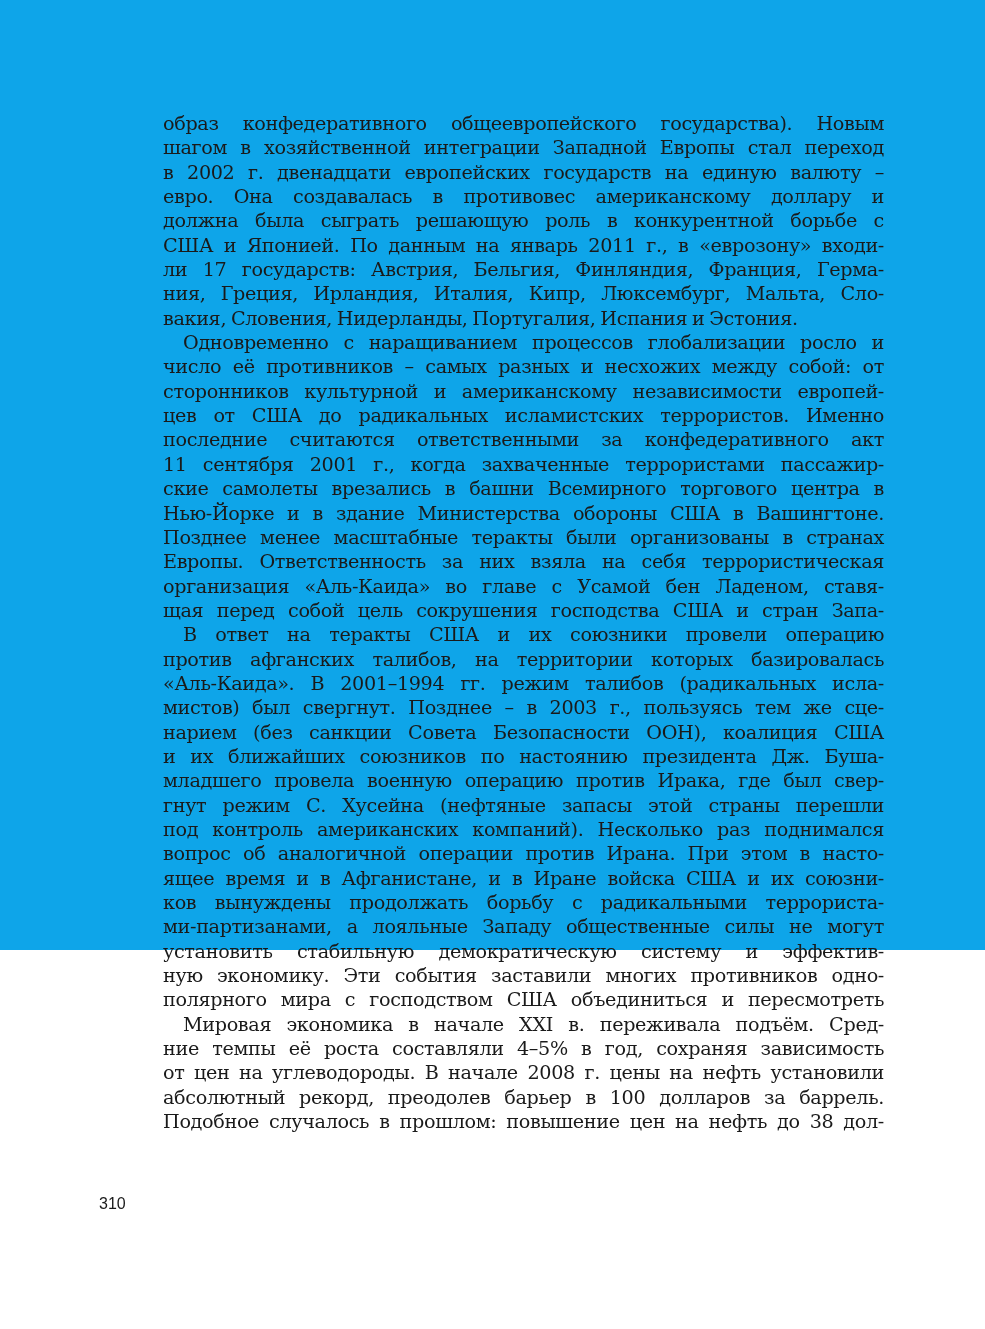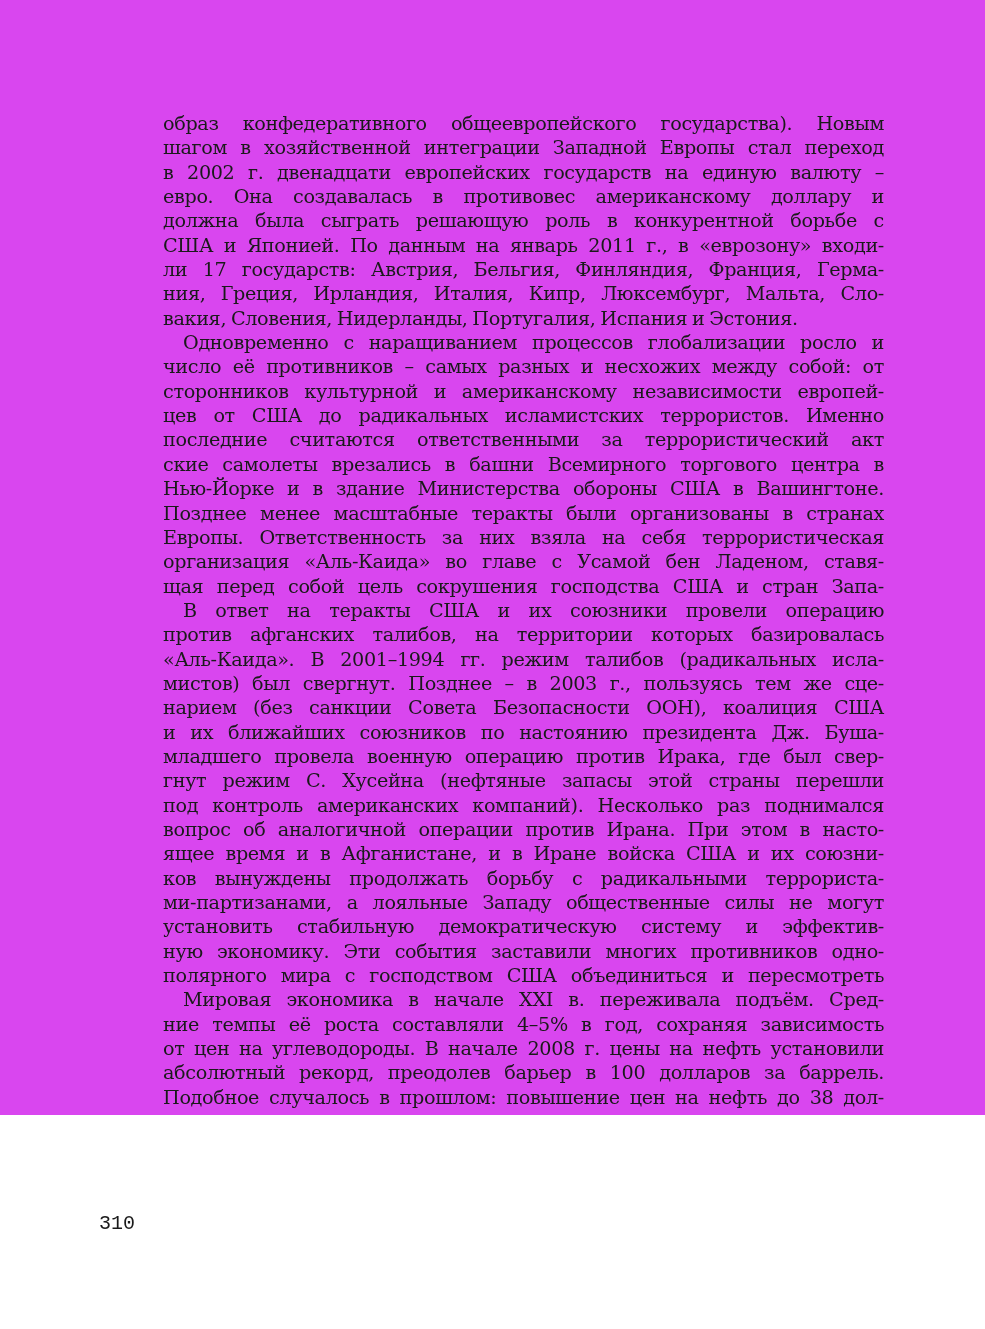--- a/index.html
+++ b/index.html
@@ -1,33 +1,33 @@
 <!DOCTYPE html>
 <html><head>
 <meta charset="utf-8">
 <style>
   html, body { margin: 0; padding: 0; background: #ffffff; }
   body { width: 985px; height: 1329px; position: relative; overflow: hidden; }
-  .page { position: absolute; left: 0; top: 0; width: 985px; height: 1115px; background: #d946ef; }
+  .page { position: absolute; left: 0; top: 0; width: 985px; height: 950px; background: #0ea5e9; }
   .text-block {
     position: absolute; left: 163px; top: 112px; width: 721px;
     font-family: "DejaVu Serif", "Liberation Serif", serif;
     font-size: 19.2px; color: #1a1a1a;
   }
   .line {
     display: block; height: 24.35px; line-height: 24.35px;
     white-space: nowrap; text-align: justify; text-align-last: justify;
     letter-spacing: -0.35px; word-spacing: -1px;
   }
   .line.last { text-align-last: left; }
   .line.indent { padding-left: 20px; }
   .page-number {
     position: absolute; left: 99px; top: 1192px;
-    font-family: Liberation Mono, monospace;
-    font-size: 20px; color: #1a1a1a; line-height: 24px; margin-top: 20px;
+    font-family: Liberation Sans, sans-serif;
+    font-size: 16px; color: #1a1a1a; line-height: 24px;
   }
 </style>
 </head>
 <body>
 
 <div class="page">
   <div class="text-block" id="text-block">
       <div>
         <span class="line">образ конфедеративного общеевропейского государства). Новым</span>
         <span class="line">шагом в хозяйственной интеграции Западной Европы стал переход</span>
@@ -37,21 +37,22 @@
         <span class="line">США и Японией. По данным на январь 2011 г., в «еврозону» входи-</span>
         <span class="line">ли 17 государств: Австрия, Бельгия, Финляндия, Франция, Герма-</span>
         <span class="line">ния, Греция, Ирландия, Италия, Кипр, Люксембург, Мальта, Сло-</span>
         <span class="line last">вакия, Словения, Нидерланды, Португалия, Испания и Эстония.</span>
       </div>
       <div>
         <span class="line indent">Одновременно с наращиванием процессов глобализации росло и</span>
         <span class="line">число её противников – самых разных и несхожих между собой: от</span>
         <span class="line">сторонников культурной и американскому независимости европей-</span>
         <span class="line">цев от США до радикальных исламистских террористов. Именно</span>
-        <span class="line">последние считаются ответственными за террористический акт</span>
+        <span class="line">последние считаются ответственными за конфедеративного акт</span>
+        <span class="line">11 сентября 2001 г., когда захваченные террористами пассажир-</span>
         <span class="line">ские самолеты врезались в башни Всемирного торгового центра в</span>
         <span class="line">Нью-Йорке и в здание Министерства обороны США в Вашингтоне.</span>
         <span class="line">Позднее менее масштабные теракты были организованы в странах</span>
         <span class="line">Европы. Ответственность за них взяла на себя террористическая</span>
         <span class="line">организация «Аль-Каида» во главе с Усамой бен Ладеном, ставя-</span>
         <span class="line">щая перед собой цель сокрушения господства США и стран Запа-</span>
       </div>
       <div>
         <span class="line indent">В ответ на теракты США и их союзники провели операцию</span>
         <span class="line">против афганских талибов, на территории которых базировалась</span>

